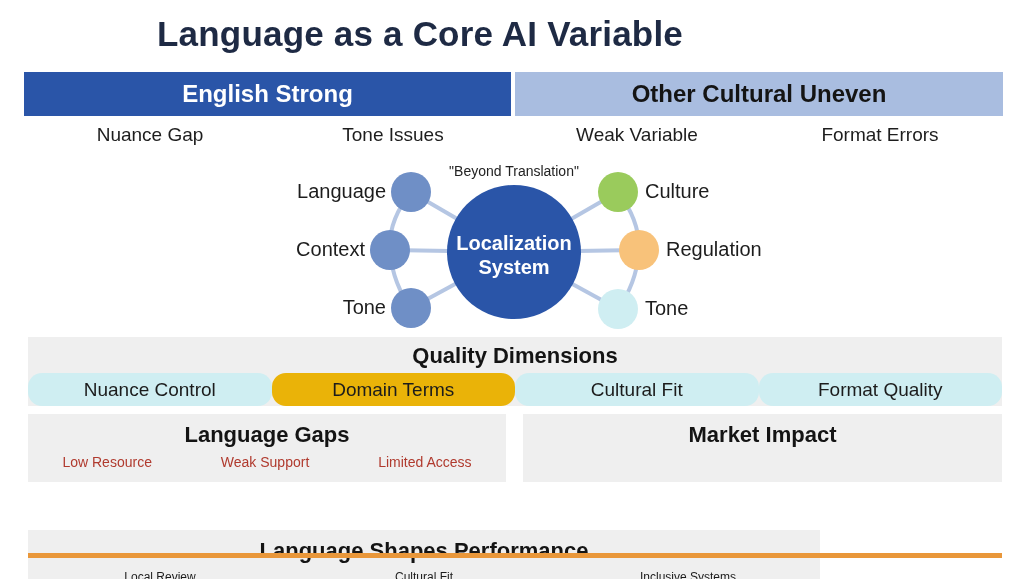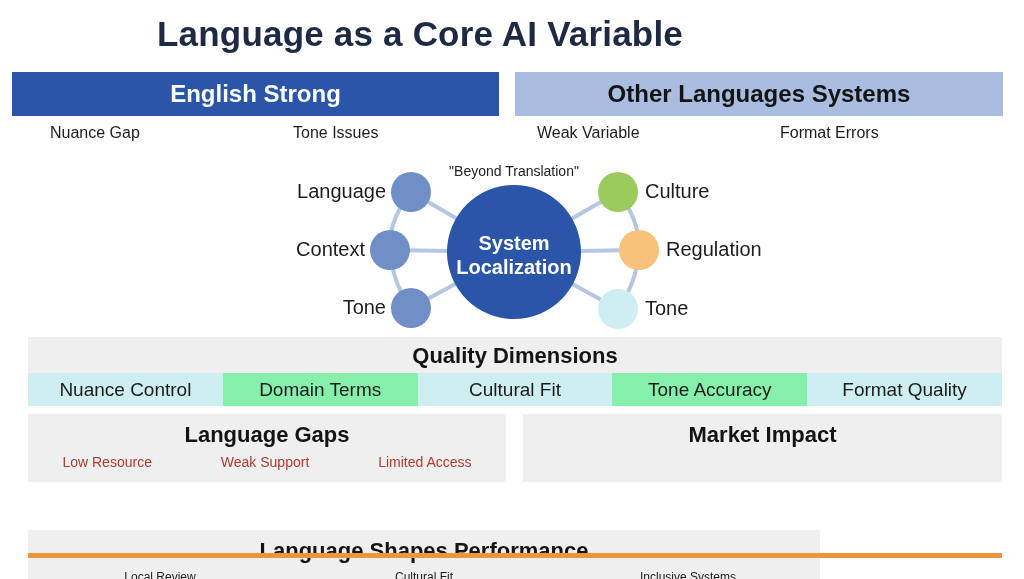--- a/index.html
+++ b/index.html
@@ -7,54 +7,54 @@
     width:1024px; height:579px; background:#ffffff; position:relative; overflow:hidden;
     font-family:"Liberation Sans", "DejaVu Sans", sans-serif; color:#1b1b1b;
   }
   .abs { position:absolute; }
   .title {
     left:0; width:840px; top:14px; text-align:center;
     font-size:35px; font-weight:bold; color:#1e2a44; letter-spacing:0.2px;
   }
   .banner { top:72px; height:44px; display:flex; align-items:center; justify-content:center;
     font-size:24px; font-weight:bold; }
-  .banner.left { left:12px; width:487px; background:#2a55a8; color:#ffffff; }
+  .banner.left { left:24px; width:487px; background:#2a55a8; color:#ffffff; }
   .banner.right { left:515px; width:488px; background:#a9bde0; color:#141414; }
-  .issue { top:124px; font-size:16px; color:#1d1d1d; text-align:left; width:200px; }
+  .issue { top:124px; font-size:19px; color:#1d1d1d; text-align:center; width:200px; }
 
   .diagram { left:0; top:0; width:1024px; height:340px; }
   .node-label { font-size:20px; color:#1d1d1d; }
   .quote { left:414px; width:200px; top:163px; text-align:center; font-size:14px; color:#222; }
 
   .panel { background:#efefef; }
   .panel-title { position:absolute; left:0; right:0; text-align:center; font-weight:bold; font-size:22px; color:#141414; }
   .qd { left:28px; top:337px; width:974px; height:69px; }
   .qd-row { position:absolute; left:0; top:36px; height:33px; width:974px; display:flex; }
-  .qd-cell { flex:1; display:flex; align-items:center; justify-content:center; font-size:19px; color:#1c1c1c; }
+  .qd-cell { flex:1; display:flex; align-items:center; justify-content:center; font-size:19px; color:#1c1c1c;border-radius:14px; }
   .qd-cell.light { background:#cfeef2; }
-  .qd-cell.dark { background:#86efac; }
+  .qd-cell.dark { background:#eab308; }
 
   .gaps { left:28px; top:414px; width:478px; height:68px; }
   .impact { left:523px; top:414px; width:479px; height:68px; }
   .sub-row { position:absolute; left:0; right:0; top:40px; display:flex; justify-content:space-around; font-size:14px; }
   .red { color:#b03a2e; }
   .green { color:#4f8a1f; }
 
   .shapes { left:28px; top:490px; width:792px; height:66px;margin-top:40px; }
   .shapes-row { position:absolute; left:0; right:0; top:40px; display:flex; font-size:12px; color:#1c1c1c; }
   .shapes-row span { flex:1; text-align:center; }
   .orange-line { left:28px; top:553px; width:974px; height:5px; background:#e9973a; }
 </style>
 </head>
 <body>
 
 <div class="abs title">Language as a Core AI Variable</div>
 
 <div class="abs banner left">English Strong</div>
-<div class="abs banner right">Other Languages Systems</div>
+<div class="abs banner right">Other Cultural Uneven</div>
 
 <div class="abs issue" style="left:50px;">Nuance Gap</div>
 <div class="abs issue" style="left:293px;">Tone Issues</div>
 <div class="abs issue" style="left:537px;">Weak Variable</div>
 <div class="abs issue" style="left:780px;">Format Errors</div>
 
 <svg class="abs diagram" width="1024" height="340" viewBox="0 0 1024 340">
   <g stroke="#b5c6e3" stroke-width="4" fill="none">
     <line x1="411" y1="192" x2="514" y2="252"></line>
     <line x1="390" y1="250" x2="514" y2="252"></line>
@@ -70,38 +70,37 @@
   <circle cx="390" cy="250" r="20" fill="#6f8fc6"></circle>
   <circle cx="411" cy="308" r="20" fill="#6f8fc6"></circle>
   <circle cx="618" cy="192" r="20" fill="#9acb5c"></circle>
   <circle cx="639" cy="250" r="20" fill="#f8c27a"></circle>
   <circle cx="618" cy="309" r="20" fill="#cfeef2"></circle>
 </svg>
 
 <div class="abs quote">"Beyond Translation"</div>
 
 <div class="abs" style="left:448px; width:132px; top:231px; text-align:center; color:#fff; font-weight:bold; font-size:20px; line-height:24px;">
+  <div>Localization</div>
   <div>System</div>
-  <div>Localization</div>
 </div>
 
 <div class="abs node-label" style="right:638px; top:180px;">Language</div>
 <div class="abs node-label" style="right:659px; top:238px;">Context</div>
 <div class="abs node-label" style="right:638px; top:296px;">Tone</div>
 <div class="abs node-label" style="left:645px; top:180px;">Culture</div>
 <div class="abs node-label" style="left:666px; top:238px;">Regulation</div>
 <div class="abs node-label" style="left:645px; top:297px;">Tone</div>
 
 <div class="abs panel qd">
   <div class="panel-title" style="top:6px;">Quality Dimensions</div>
   <div class="qd-row">
     <div class="qd-cell light">Nuance Control</div>
     <div class="qd-cell dark">Domain Terms</div>
     <div class="qd-cell light">Cultural Fit</div>
-    <div class="qd-cell dark">Tone Accuracy</div>
     <div class="qd-cell light">Format Quality</div>
   </div>
 </div>
 
 <div class="abs panel gaps">
   <div class="panel-title" style="top:8px;">Language Gaps</div>
   <div class="sub-row red">
     <span>Low Resource</span>
     <span>Weak Support</span>
     <span>Limited Access</span>

